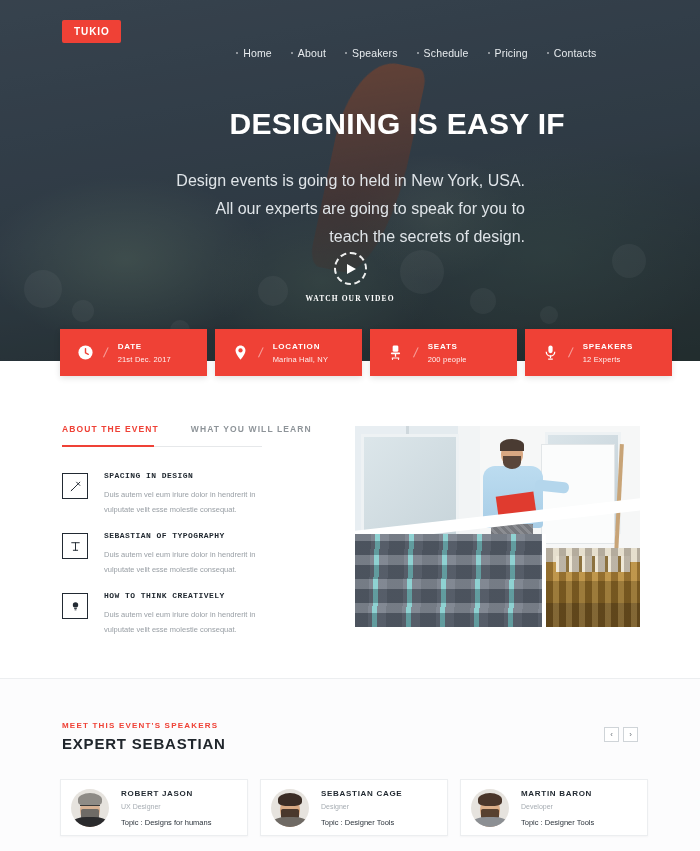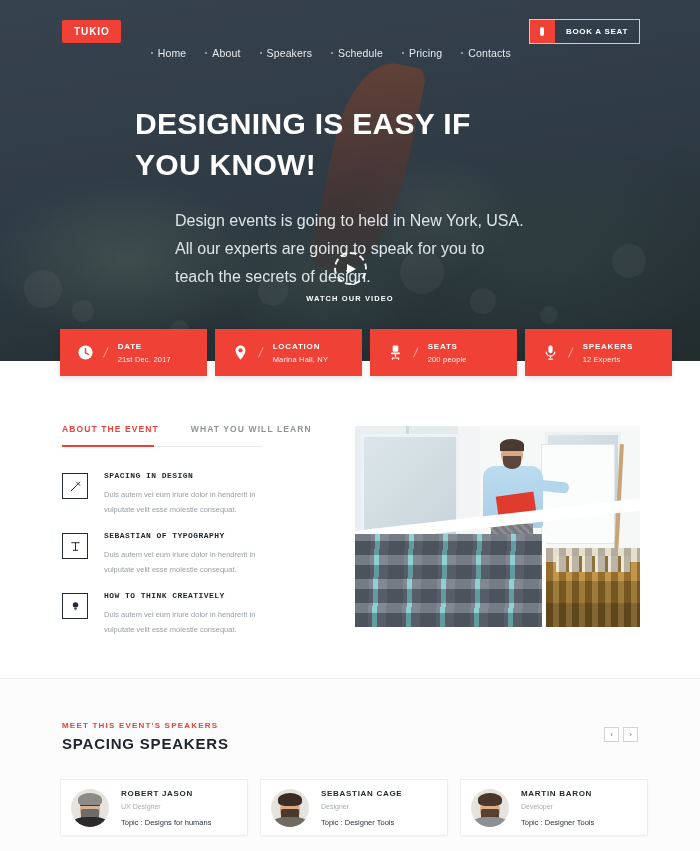--- a/index.html
+++ b/index.html
@@ -93,21 +93,21 @@
     display: block; width: 4px; height: 9px; background: #fff; border-radius: 2px;
   }
   .book-btn .blabel {
     color: #fff; font-size: 8px; font-weight: bold; letter-spacing: .7px;
     padding-left: 11px;
   }
 
   
   .hero-content {
     position: absolute; left: 0; right: 0; top: 104px;
-    text-align: left; z-index: 5;
+    text-align: right; z-index: 5;
   }
   .hero-title {
     color: #fff;
     font-size: 30px; font-weight: bold;
     letter-spacing: .3px; line-height: 1.35;
     max-width: 430px; margin: 0 auto;
   }
   .hero-sub {
     margin-top: 22px;
     color: #dfe4e8; font-size: 16px; line-height: 1.75;
@@ -125,21 +125,21 @@
   }
   .play-tri {
     width: 0; height: 0;
     border-left: 9px solid #fff;
     border-top: 5.5px solid transparent;
     border-bottom: 5.5px solid transparent;
     margin-left: 3px;
   }
   .watch-label {
     margin-top: 9px;
-    color: #fff; font-size: 7.5px; font-weight: bold; letter-spacing: 1.1px;
+    color: #fff; font-size: 7.5px; font-weight: bold; letter-spacing: 1.1px; font-family: Liberation Serif, serif;
   }
 
   
   .info-row {
     position: absolute; left: 60px; top: 329px;
     display: flex; gap: 8px; z-index: 7;
   }
   .info-card {
     width: 147px; height: 47px;
     background: #ef4136;
@@ -415,32 +415,25 @@
       </div>
       <div class="nav-item">
         <span class="dot"></span>
         <span>Pricing</span>
       </div>
       <div class="nav-item">
         <span class="dot"></span>
         <span>Contacts</span>
       </div>
     </div>
-    <div class="book-btn">
-      <div class="tix">
-          <span></span>
-        </div>
-      <div class="blabel">BOOK A SEAT</div>
-    </div>
   </div>
 
   <div class="hero-content">
     <div class="hero-title">
       <div>DESIGNING IS EASY IF</div>
-      <div>YOU KNOW!</div>
     </div>
     <div class="hero-sub">Design events is going to held in New York, USA. All our experts are going to speak for you to teach the secrets of design.</div>
   </div>
 
   <div class="watch">
     <div class="play-circle">
       <div class="play-tri"></div>
     </div>
     <div class="watch-label">WATCH OUR VIDEO</div>
   </div>
@@ -591,21 +584,21 @@
     <div class="col-gap-v"></div>
     <div class="col-br">
       <div class="col-br-win"></div>
     </div>
   </div>
 
   <div class="section-divider"></div>
 
   <div class="speakers">
     <div class="sp-eyebrow">MEET THIS EVENT'S SPEAKERS</div>
-    <div class="sp-title">SPACING SPEAKERS</div>
+    <div class="sp-title">EXPERT SEBASTIAN</div>
     <div class="sp-arrows">
       <div class="sp-arrow">‹</div>
       <div class="sp-arrow">›</div>
     </div>
 
     <div class="sp-cards">
 
       <div class="sp-card">
         <div class="sp-avatar">
           <div class="av-face" style="background:#d7b193"></div>

